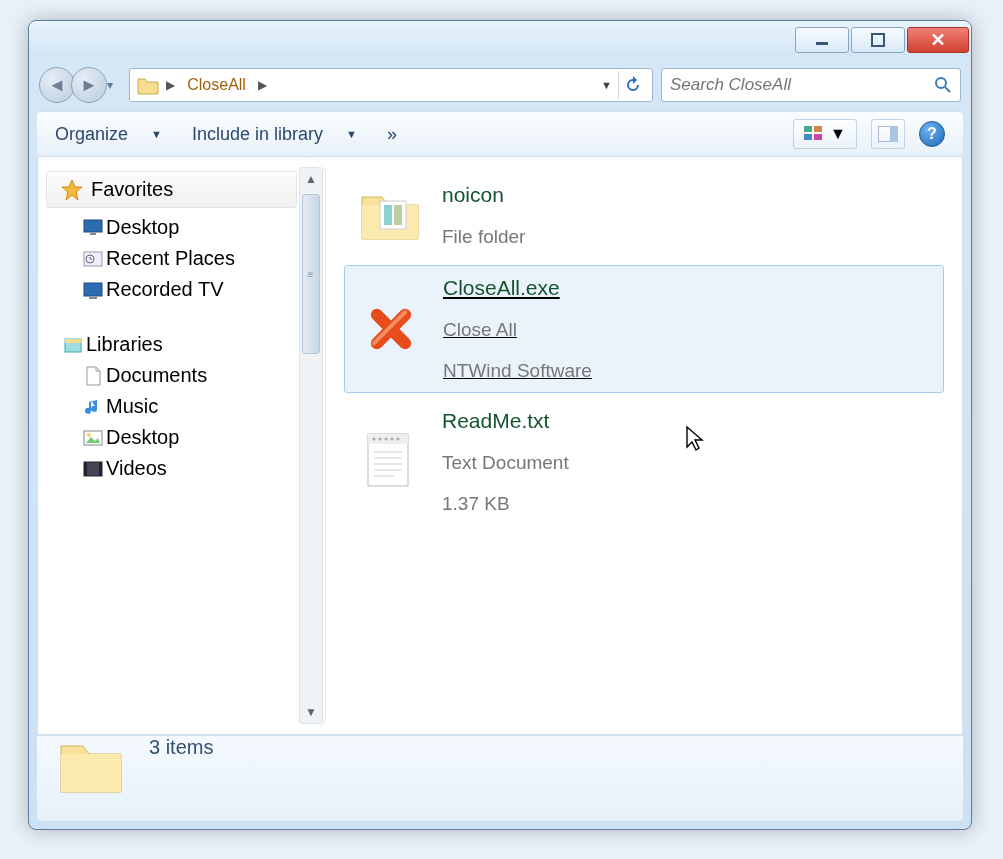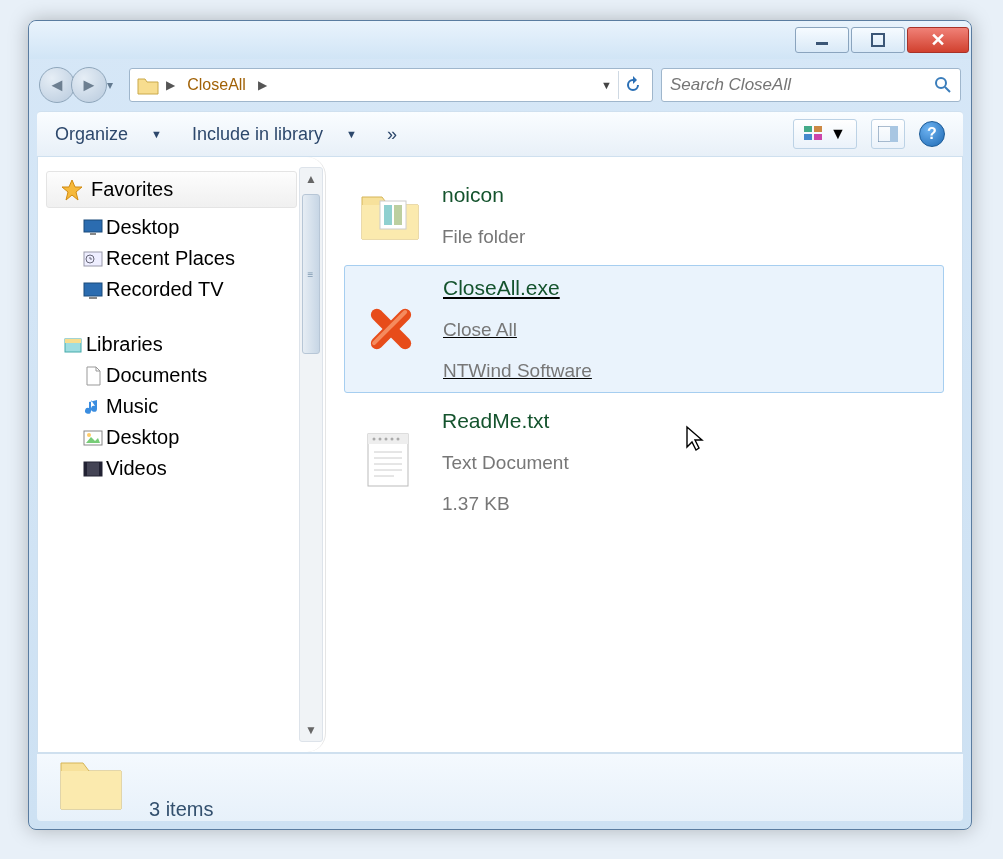--- a/index.html
+++ b/index.html
@@ -56,21 +56,21 @@
 .content { flex:1; padding:14px 18px; }
 .file-row { display:flex; align-items:center; gap:18px; padding:10px 12px; border-radius:3px; margin-bottom:6px;}
 .file-row.selected { background:#eaf3fc; border:1px solid #a6cef0;text-decoration:underline;}
 .file-ico { width:68px; height:68px; display:flex; align-items:center; justify-content:center;}
 .file-text .name{ font-size:21px; color:#14532d;}
 .file-text .sub{ font-size:19px; color:#777;margin-top:19px;}
 
 .cursor-icon { position:absolute; left:656px; top:404px; font-size:26px; color:#222; pointer-events:none;}
 
 
-.status { height:68px; background:linear-gradient(to bottom,#f4f9fe,#e7f1fa); border-top:1px solid #cfe0ef; margin:0 8px 8px 8px; border-radius:0 0 4px 4px; display:flex; align-items:flex-end; padding:0 20px; gap:24px;}
+.status { height:86px; background:linear-gradient(to bottom,#f4f9fe,#e7f1fa); border-top:1px solid #cfe0ef; margin:0 8px 8px 8px; border-radius:0 0 4px 4px; display:flex; align-items:flex-start; padding:0 20px; gap:24px;}
 .status .big-folder{ width:68px; height:68px;}
 .status-text{ font-size:20px; color:#33506e;}
 
 
 svg { display:block; }
 </style>
 </head>
 <body>
 
 <div class="window">

